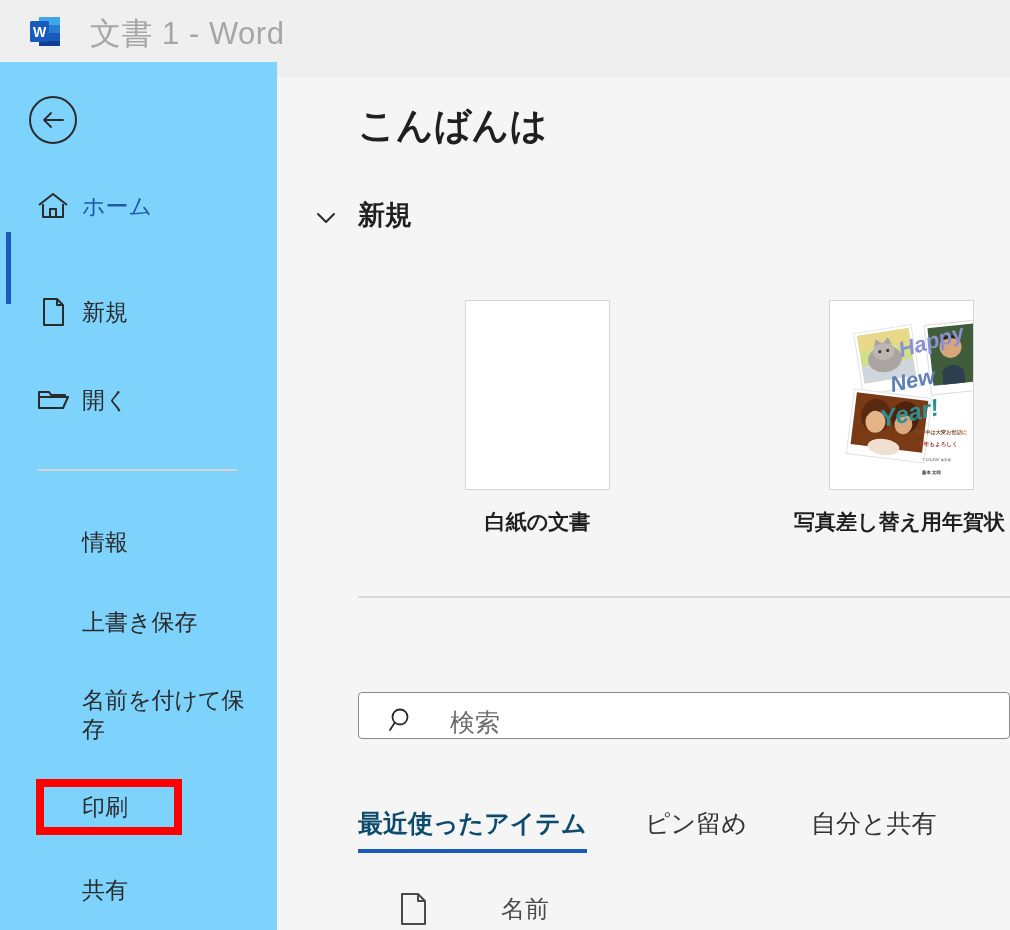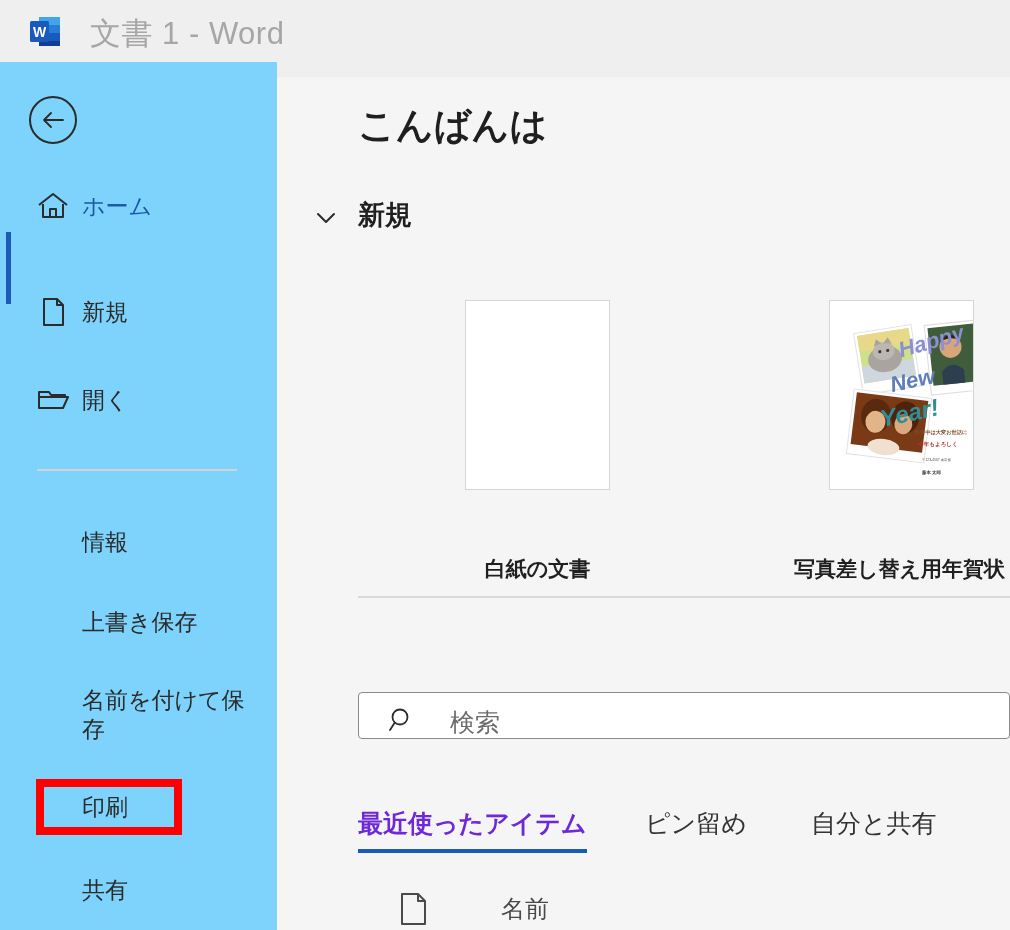--- a/index.html
+++ b/index.html
@@ -158,21 +158,20 @@
   }
   .tpl-caption {
     position: absolute;
     top: 208px;
     width: 100%;
     text-align: center;
     font-size: 21px;
     font-weight: bold;
     color: #1f1f1f;
     white-space: nowrap;
-    margin-top: 47px;
   }
   .tpl-blank { left: 188px; }
   .tpl-nenga { left: 552px; }
   .tpl-nenga .tpl-caption {
     left: 0; width: auto; text-align: left;
     transform: translateX(-35px);
   }
 
   .divider-main {
     position: absolute;
@@ -213,21 +212,21 @@
     position: absolute;
     top: 0;
     font-size: 25px;
     color: #333333;
     white-space: nowrap;
     cursor: pointer;
     padding-bottom: 9px;
   }
   .tab.active {
     font-weight: bold;
-    color: #6d28d9;
+    color: #0c4a6e;
     border-bottom: 4px solid #1a5bb8;
   }
   .tab-0 { left: 0; }
   .tab-1 { left: 287px; }
   .tab-2 { left: 453px; }
 
   .list-header {
     position: absolute;
     left: 81px; top: 815px;
     display: flex;

